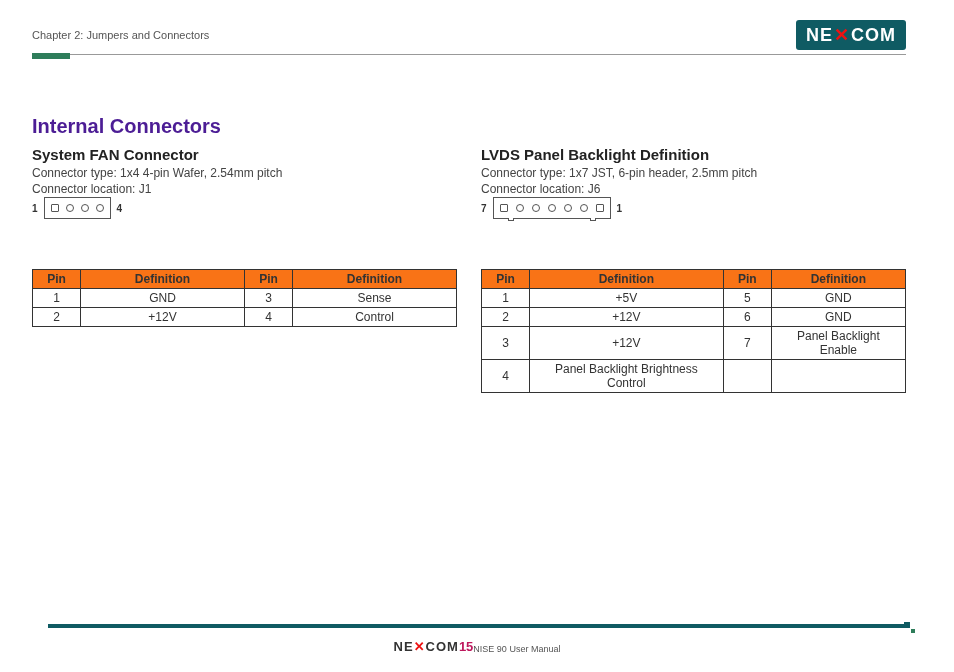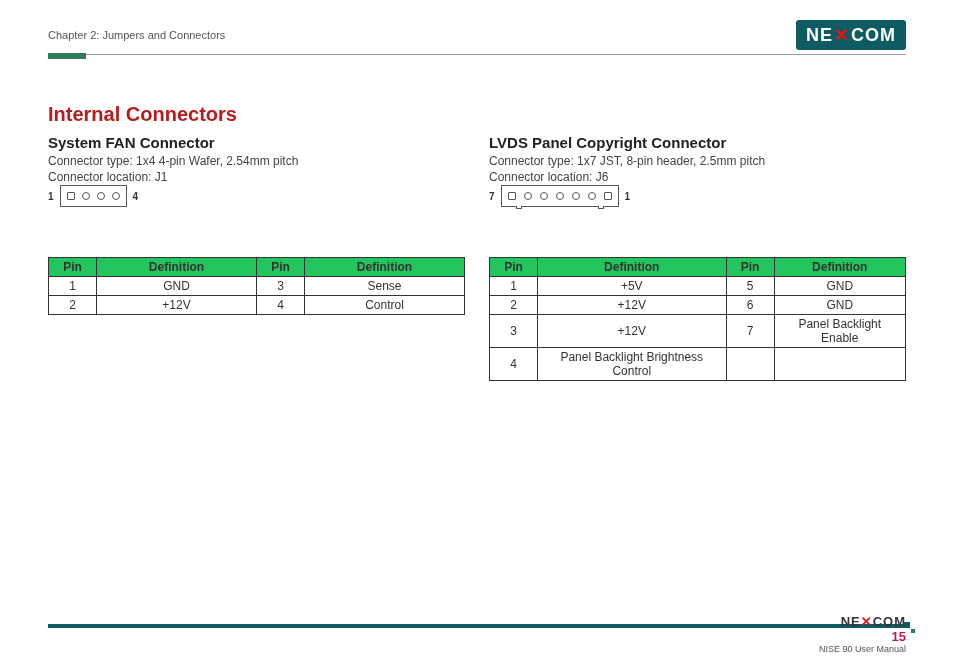--- a/index.html
+++ b/index.html
@@ -7,21 +7,21 @@
     margin: 0;
     padding: 0;
     font-family: "Segoe UI", Arial, sans-serif;
     background: #fff;
     color: #333;
     width: 954px;
     height: 672px;
     position: relative;
   }
   .page {
-    padding: 20px 48px 0 48px;
+    padding: 20px 48px 0 32px;
   }
   .top-row {
     display: flex;
     justify-content: space-between;
     align-items: center;
   }
   .chapter {
     font-size: 11px;
     color: #555;
   }
@@ -45,23 +45,23 @@
     font-weight: bold;
     font-size: 18px;
     padding: 4px 10px;
     border-radius: 3px;
     letter-spacing: 1px;
     display: flex;
     align-items: center;
   }
   .logo-x { color: #e11; padding: 0 1px; }
   h2.main-title {
-    color: #b91c1c;
+    color: #4c1d95;
     font-size: 20px;
-    margin: 48px 0 4px 0;
+    margin: 60px 0 4px 0;
     font-weight: 600;
   }
   .columns {
     display: flex;
     gap: 24px;
   }
   .col { flex: 1; }
   h3.sub-title {
     font-size: 15px;
     font-weight: 700;
@@ -112,21 +112,21 @@
     width: 100%;
     font-size: 12px;
   }
   table.pins th, table.pins td {
     border: 1px solid #333;
     padding: 2px 6px;
     text-align: center;
   }
   table.pins th {
     font-weight: 700;
-    background: #22c55e;
+    background: #f97316;
   }
   table.pins .pin-col { width: 48px; }
   
   .footer-line {
     position: absolute;
     left: 48px; right: 48px;
     bottom: 44px;
     border-top: 4px solid #0f5b63;
   }
   .footer-sq {
@@ -140,25 +140,24 @@
     position:absolute;
     background:#0f5b63;
   }
   .footer-sq::before { width:6px; height:6px; left:0; top:0; }
   .footer-sq::after  { width:4px; height:4px; left:7px; top:7px; background:#2e7d5a; }
   .footer-row {
     position: absolute;
     left: 48px; right: 48px;
     bottom: 18px;
     display: flex;
-    justify-content: flex-end;
+    justify-content: center;
     align-items: flex-end;
     font-size: 9px;
     color: #555;
-    flex-direction: column;
   }
   .footer-logo {
     font-weight: bold;
     font-size: 13px;
     color: #333;
     letter-spacing: 1px;
   }
   .footer-logo .x { color:#e11; }
   .page-num {
     font-size: 13px;
@@ -222,23 +221,23 @@
             <td>2</td>
             <td>+12V</td>
             <td>4</td>
             <td>Control</td>
           </tr>
         </tbody>
       </table>
     </div>
 
     <div class="col">
-      <h3 class="sub-title">LVDS Panel Copyright Connector</h3>
+      <h3 class="sub-title">LVDS Panel Backlight Definition</h3>
       <div class="desc">
-        <div>Connector type: 1x7 JST, 8-pin header, 2.5mm pitch</div>
+        <div>Connector type: 1x7 JST, 6-pin header, 2.5mm pitch</div>
         <div>Connector location: J6</div>
       </div>
 
       <div class="conn-wrap">
         <span>7</span>
         <div class="conn-box b7" style="position:relative;">
           <div class="pinhole sq"></div>
           <div class="pinhole"></div>
           <div class="pinhole"></div>
           <div class="pinhole"></div>

